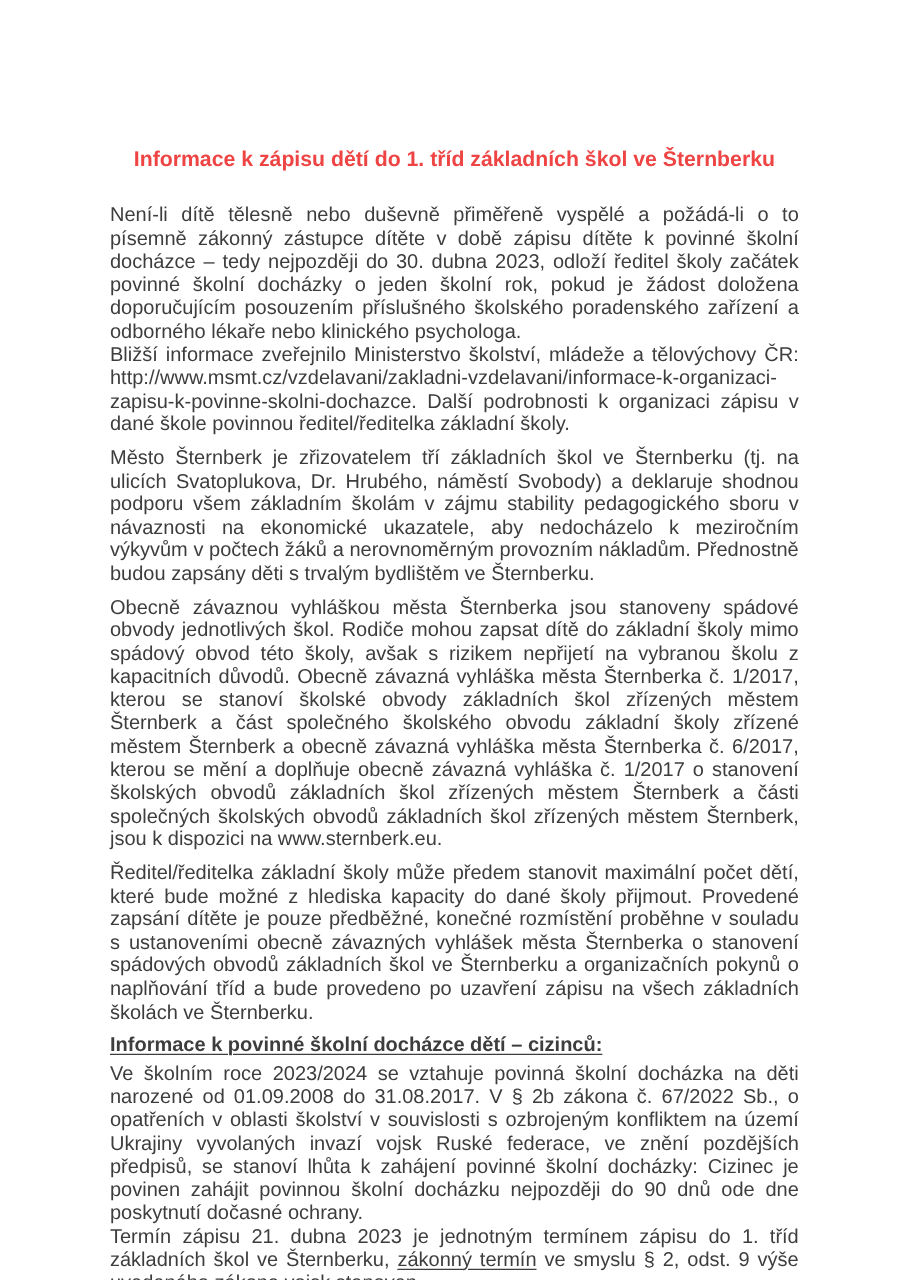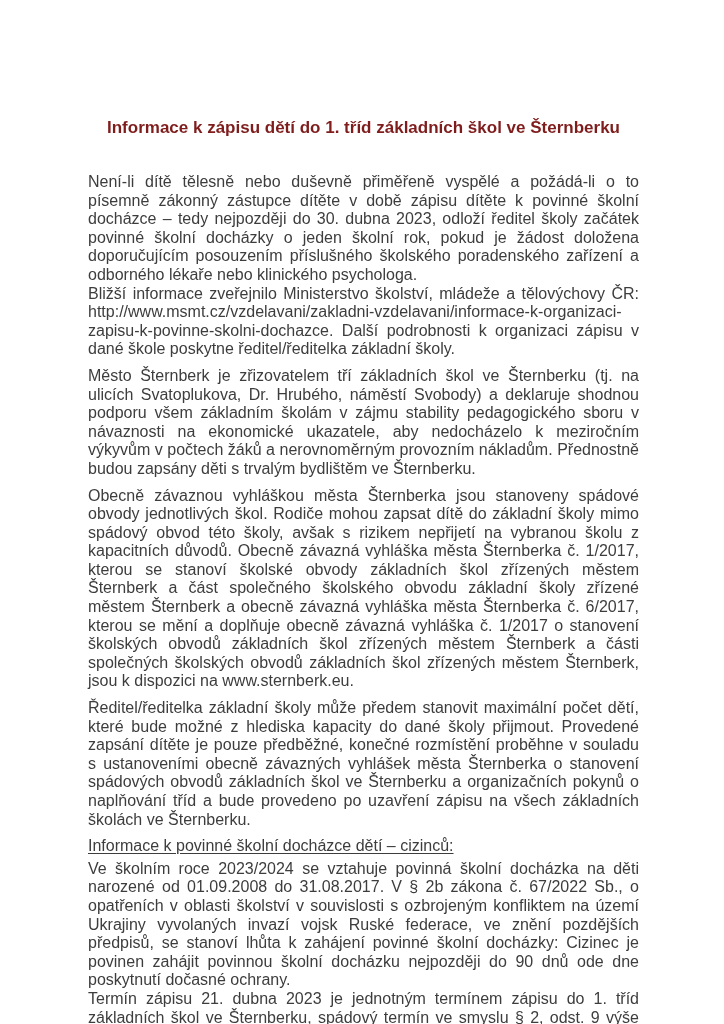--- a/index.html
+++ b/index.html
@@ -19,66 +19,67 @@
   .content {
     position: absolute;
     left: 88px;
     top: 117px;
     width: 551px;
   }
   .doc-title {
     font-size: 17px;
     font-weight: bold;
     text-align: center;
-    color: #7f1d1d;
+    color: #ef4444;
     line-height: 22px;
-    margin: 0 0 34px 0;
+    margin: 0 0 25px 0;
   }
   .doc-body {
     font-size: 16px;
     line-height: 18.6px;
   }
   .para {
     margin: 0 0 8px 0;
   }
   .para--heading {
     margin-bottom: 4px;
+    font-weight: bold;
   }
   .line-block {
     text-align: justify;
     overflow-wrap: break-word;
   }
   .underlined {
     text-decoration: underline;
     text-decoration-thickness: 1px;
     text-underline-offset: 2px;
   }
 </style>
 </head>
 <body>
 
 <div class="page">
   <div class="content">
     <h1 class="doc-title">Informace k zápisu dětí do 1. tříd základních škol ve Šternberku</h1>
     <div class="doc-body">
         <div class="para">
           <div class="line-block"><span>Není-li dítě tělesně nebo duševně přiměřeně vyspělé a požádá-li o to písemně zákonný zástupce dítěte v době zápisu dítěte k povinné školní docházce – tedy nejpozději do 30. dubna 2023, odloží ředitel školy začátek povinné školní docházky o jeden školní rok, pokud je žádost doložena doporučujícím posouzením příslušného školského poradenského zařízení a odborného lékaře nebo klinického psychologa.</span></div>
-          <div class="line-block"><span>Bližší informace zveřejnilo Ministerstvo školství, mládeže a tělovýchovy ČR: http://www.msmt.cz/vzdelavani/zakladni-vzdelavani/informace-k-organizaci-zapisu-k-povinne-skolni-dochazce. Další podrobnosti k organizaci zápisu v dané škole poskytne ředitel/ředitelka základní školy.</span></div>
+          <div class="line-block"><span>Bližší informace zveřejnilo Ministerstvo školství, mládeže a tělovýchovy ČR: http://www.msmt.cz/vzdelavani/zakladni-vzdelavani/informace-k-organizaci-zapisu-k-povinne-skolni-dochazce. Další podrobnosti k organizaci zápisu v dané škole povinnou ředitel/ředitelka základní školy.</span></div>
         </div>
         <div class="para">
           <div class="line-block"><span>Město Šternberk je zřizovatelem tří základních škol ve Šternberku (tj. na ulicích Svatoplukova, Dr. Hrubého, náměstí Svobody) a deklaruje shodnou podporu všem základním školám v zájmu stability pedagogického sboru v návaznosti na ekonomické ukazatele, aby nedocházelo k meziročním výkyvům v počtech žáků a nerovnoměrným provozním nákladům. Přednostně budou zapsány děti s trvalým bydlištěm ve Šternberku.</span></div>
         </div>
         <div class="para">
           <div class="line-block"><span>Obecně závaznou vyhláškou města Šternberka jsou stanoveny spádové obvody jednotlivých škol. Rodiče mohou zapsat dítě do základní školy mimo spádový obvod této školy, avšak s rizikem nepřijetí na vybranou školu z kapacitních důvodů. Obecně závazná vyhláška města Šternberka č. 1/2017, kterou se stanoví školské obvody základních škol zřízených městem Šternberk a část společného školského obvodu základní školy zřízené městem Šternberk a obecně závazná vyhláška města Šternberka č. 6/2017, kterou se mění a doplňuje obecně závazná vyhláška č. 1/2017 o stanovení školských obvodů základních škol zřízených městem Šternberk a části společných školských obvodů základních škol zřízených městem Šternberk, jsou k dispozici na www.sternberk.eu.</span></div>
         </div>
         <div class="para">
           <div class="line-block"><span>Ředitel/ředitelka základní školy může předem stanovit maximální počet dětí, které bude možné z hlediska kapacity do dané školy přijmout. Provedené zapsání dítěte je pouze předběžné, konečné rozmístění proběhne v souladu s ustanoveními obecně závazných vyhlášek města Šternberka o stanovení spádových obvodů základních škol ve Šternberku a organizačních pokynů o naplňování tříd a bude provedeno po uzavření zápisu na všech základních školách ve Šternberku.</span></div>
         </div>
         <div class="para para--heading">
           <div class="line-block"><span class="underlined">Informace k povinné školní docházce dětí – cizinců:</span></div>
         </div>
         <div class="para">
           <div class="line-block"><span>Ve školním roce 2023/2024 se vztahuje povinná školní docházka na děti narozené od 01.09.2008 do 31.08.2017. V § 2b zákona č. 67/2022 Sb., o opatřeních v oblasti školství v souvislosti s ozbrojeným konfliktem na území Ukrajiny vyvolaných invazí vojsk Ruské federace, ve znění pozdějších předpisů, se stanoví lhůta k zahájení povinné školní docházky: Cizinec je povinen zahájit povinnou školní docházku nejpozději do 90 dnů ode dne poskytnutí dočasné ochrany.</span></div>
-          <div class="line-block"><span>Termín zápisu 21. dubna 2023 je jednotným termínem zápisu do 1. tříd základních škol ve Šternberku, </span><span class="underlined">spádový termín</span><span> ve smyslu § 2, odst. 9 výše uvedeného zákona </span><span class="underlined">vojsk stanoven</span><span>.</span></div>
+          <div class="line-block"><span>Termín zápisu 21. dubna 2023 je jednotným termínem zápisu do 1. tříd základních škol ve Šternberku, </span><span class="underlined">zákonný termín</span><span> ve smyslu § 2, odst. 9 výše uvedeného zákona </span><span class="underlined">vojsk stanoven</span><span>.</span></div>
         </div>
       </div>
   </div>
 </div>
 
 </body></html>

